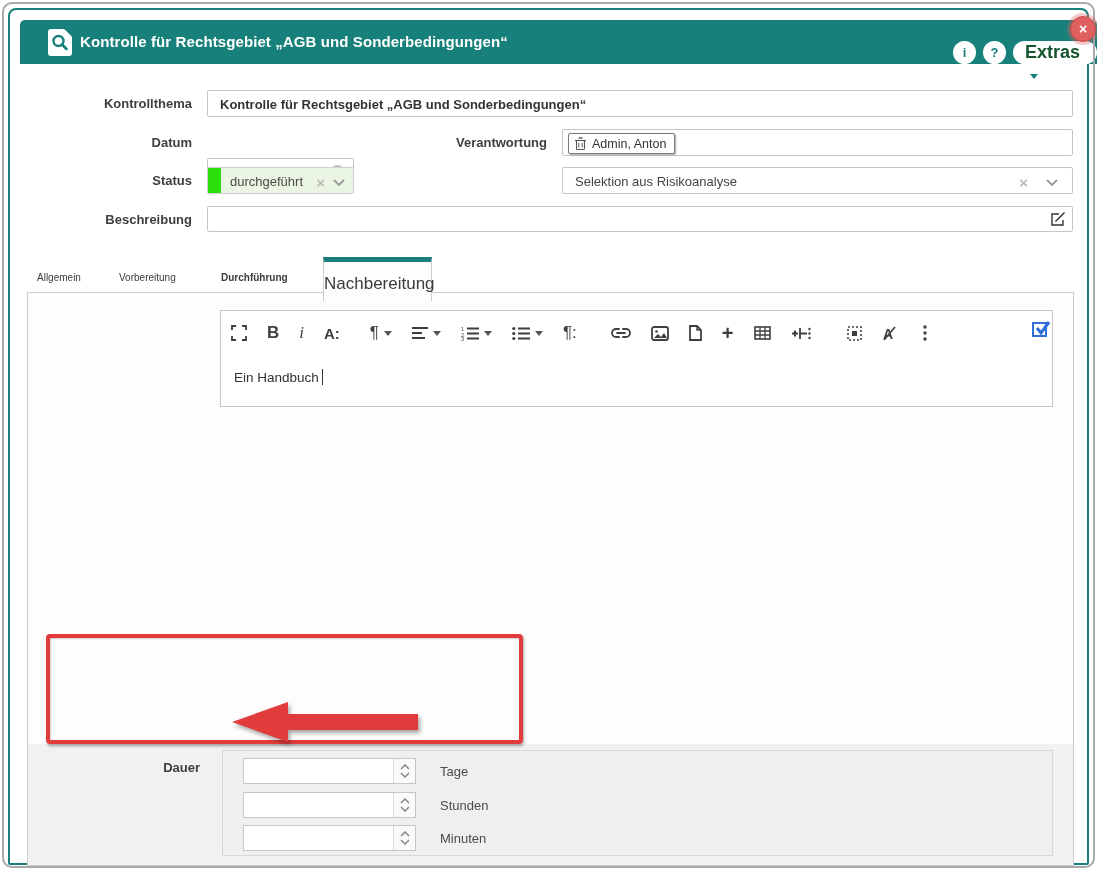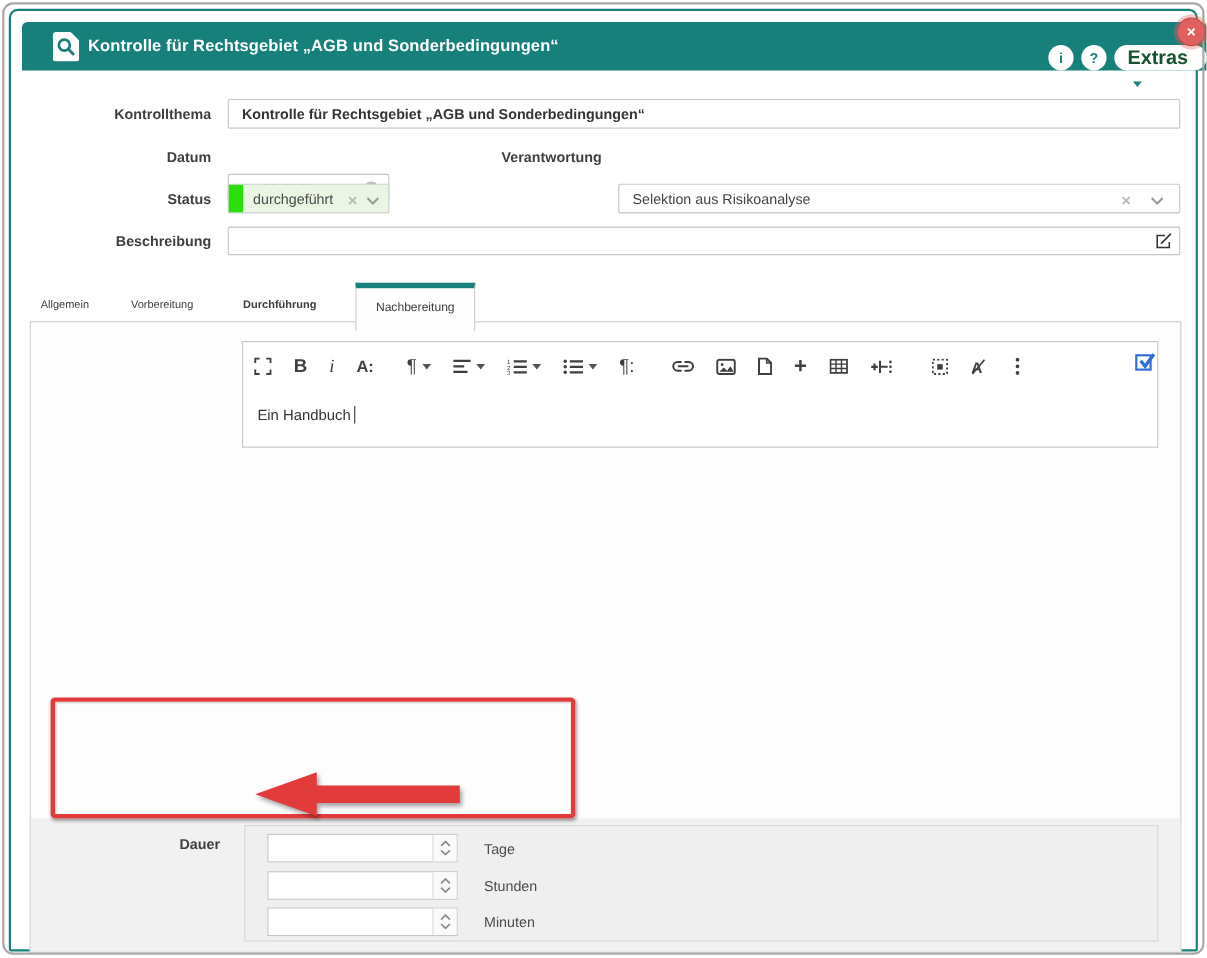--- a/index.html
+++ b/index.html
@@ -25,21 +25,21 @@
   .clr-x { position:absolute; color:#b9b9b9; font-size:15px; font-weight:bold; line-height:1; cursor:pointer; }
   .chev { position:absolute; cursor:pointer; }
   .swatch { position:absolute; left:0; top:0; width:13px; height:100%; }
   .swatch-txt { position:absolute; left:22px; top:50%; transform:translateY(-50%); white-space:nowrap; color:#4a4a4a; }
   .edit-ic { position:absolute; right:6px; top:50%; transform:translateY(-50%); width:16px; height:16px; cursor:pointer; }
   .clear-circle { position:absolute; width:15px; height:15px; border-radius:50%; background:#c2c2c2; color:#fff; font-size:10px; font-weight:bold; text-align:center; line-height:15px; cursor:pointer; }
   .chip { position:absolute; left:5px; top:3px; height:21px; border:1px solid #7a7a7a; border-radius:2px; background:#fff; box-shadow:1px 1px 2px rgba(0,0,0,0.35); padding:0 8px 0 6px; display:flex; align-items:center; gap:6px; font-size:12.5px; color:#333; cursor:pointer; }
 
   
   .tab { position:absolute; top:262px; font-size:10px; color:#3c3c3c; cursor:pointer; }
-  .tab-active { position:absolute; left:313px; top:247px; width:109px; height:44px; background:#fdfdfd; border:1px solid #ccc; border-top:5px solid #17807a; border-bottom:none; z-index:3; text-align:center; font-size:11px; color:#3c3c3c; padding-top:12px; cursor:pointer; }
+  .tab-active { position:absolute; left:313px; top:247px; width:109px; height:44px; background:#fdfdfd; border:1px solid #ccc; border-top:5px solid #17807a; border-bottom:none; z-index:3; text-align:center; font-size:17px; color:#3c3c3c; padding-top:12px; cursor:pointer; }
 
   .panel { position:absolute; left:25px; top:290px; width:1047px; height:574px; background:#fdfdfd; border:1px solid #ccc; z-index:1; }
 
   
   .editor { position:absolute; left:218px; top:308px; width:833px; height:97px; background:#fff; border:1px solid #c6c6c6; z-index:2; }
   .toolbar { position:absolute; left:10px; top:6px; width:770px; height:32px; display:flex; align-items:center; gap:20px; }
   .tbi { display:flex; align-items:center; color:#3f3f3f; font-size:16px; cursor:pointer; flex:none; }
   .tbi svg { display:block; }
   .tbi .dd { width:0; height:0; border-left:4px solid transparent; border-right:4px solid transparent; border-top:5px solid #555; margin-left:5px; }
   .tbi-b { font-weight:bold; font-size:17px; }
@@ -86,20 +86,32 @@
       <span class="val bold">Kontrolle für Rechtsgebiet „AGB und Sonderbedingungen“</span>
     </div>
 
     <div class="lbl" style="left:12px; top:125px; width:170px;">Datum</div>
     <div class="fld" style="left:197px; top:108px; width:147px; height:27px;margin-top:40px;">
       <span class="val">14.02.2023</span>
       <span class="clear-circle" style="right:8px; top:6px;">×</span>
     </div>
 
     <div class="lbl" style="left:367px; top:125px; width:170px;">Verantwortung</div>
+    <div class="fld" style="left:552px; top:119px; width:511px; height:27px;">
+      <span class="chip">
+        <svg width="11" height="13" viewBox="0 0 11 13">
+          <rect x="1.5" y="3.5" width="8" height="9" rx="1" fill="none" stroke="#555" stroke-width="1.1"></rect>
+          <line x1="0" y1="3.5" x2="11" y2="3.5" stroke="#555" stroke-width="1.1"></line>
+          <line x1="3.5" y1="1" x2="7.5" y2="1" stroke="#555" stroke-width="1.4"></line>
+          <line x1="3.8" y1="5.8" x2="3.8" y2="10.5" stroke="#555" stroke-width="1"></line>
+          <line x1="7.2" y1="5.8" x2="7.2" y2="10.5" stroke="#555" stroke-width="1"></line>
+        </svg>
+        <span>Admin, Anton</span>
+      </span>
+    </div>
 
     <div class="lbl" style="left:12px; top:163px; width:170px;">Status</div>
     <div class="fld" style="left:197px; top:157px; width:147px; height:27px; background:#eaf6e3; border-color:#cfcfcf;">
       <span class="swatch" style="background:#2bdf0a;"></span>
       <span class="swatch-txt">durchgeführt</span>
       <span class="clr-x" style="right:28px; top:7px;">×</span>
       <svg class="chev" style="right:8px; top:11px;" width="12" height="8" viewBox="0 0 12 8">
           <polyline points="1,1 6,6 11,1" fill="none" stroke="#999" stroke-width="1.8"></polyline>
         </svg>
     </div>

